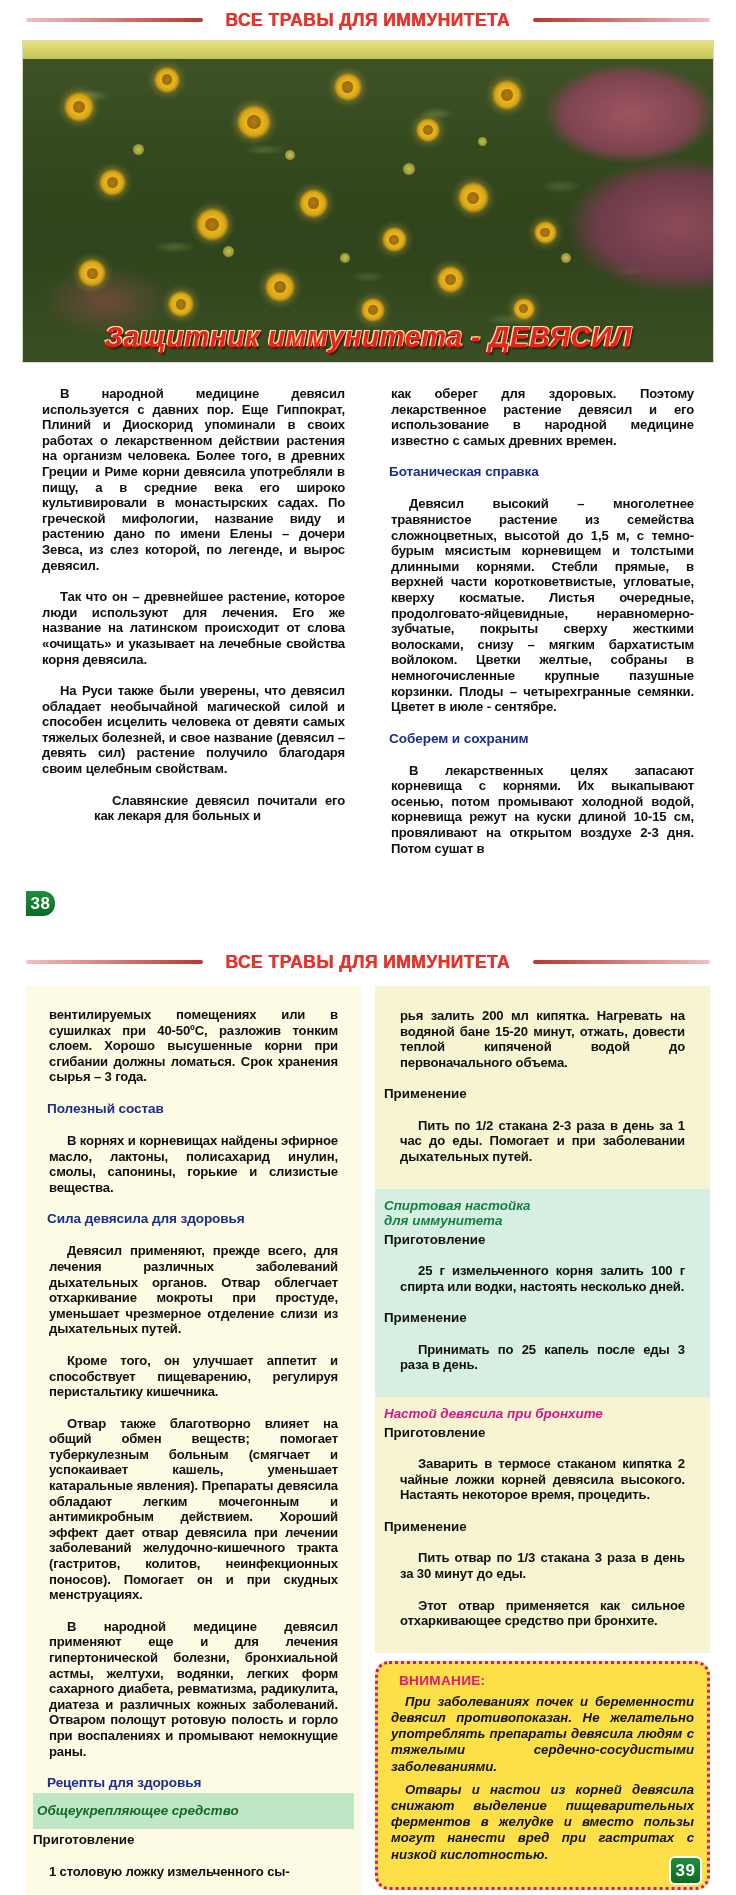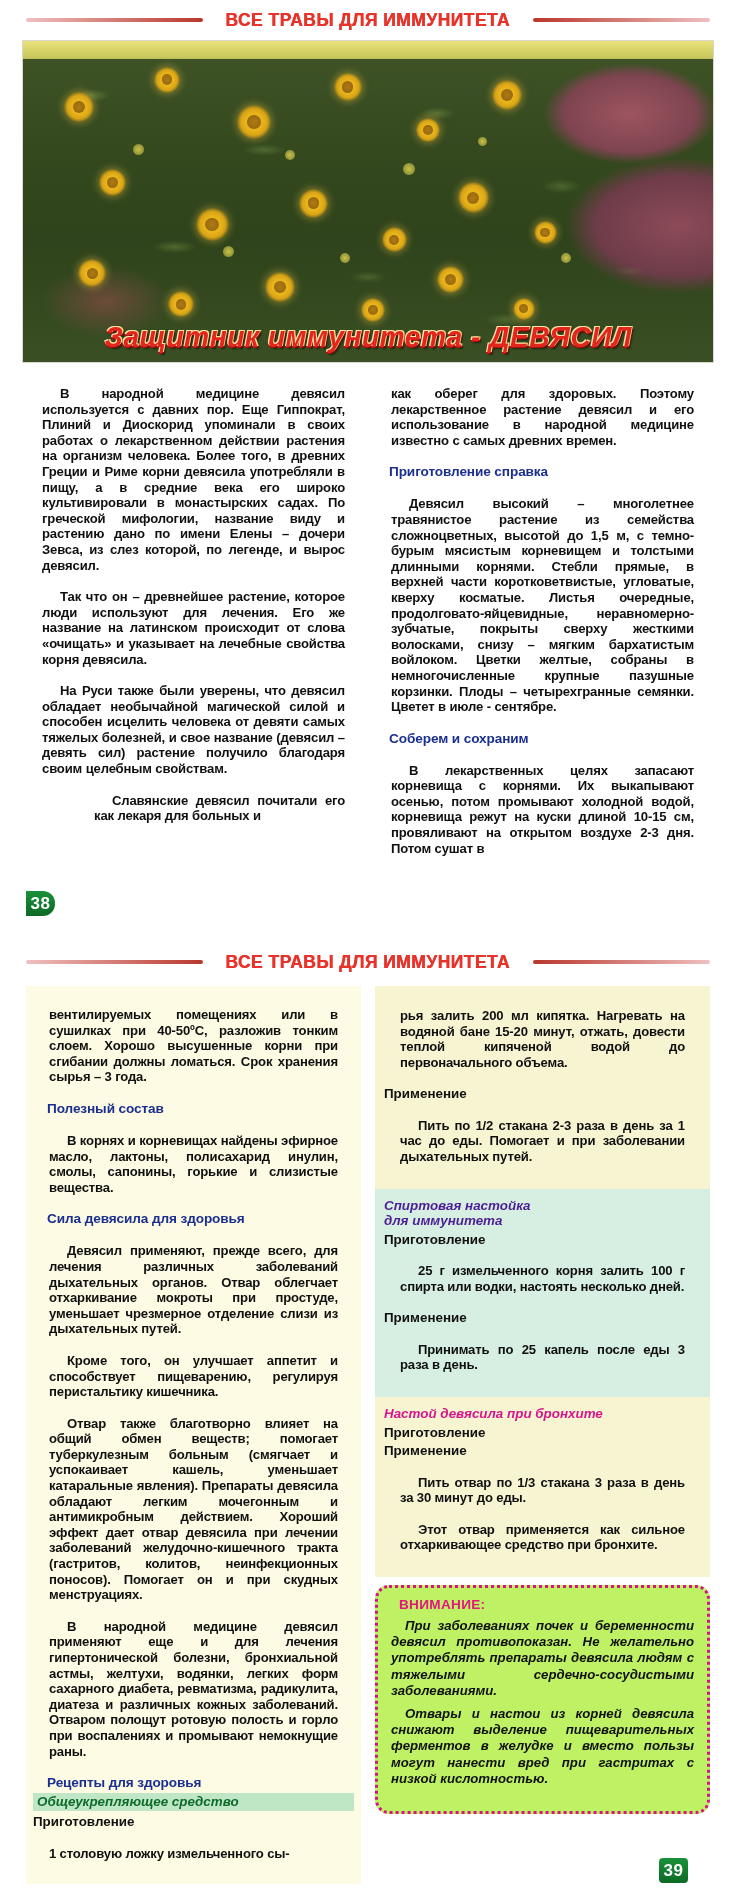--- a/index.html
+++ b/index.html
@@ -181,21 +181,21 @@
     justify-content: center;
     letter-spacing: 0.5px;
   }
   .folio-38 {
     left: 26px;
     bottom: 16px;
     border-radius: 0 12px 12px 0;
     background: linear-gradient(to bottom, #1a9138, #0d6a26);
   }
   .folio-39 {
-    right: 48px;
+    right: 36px;
     bottom: 22px;
     border-radius: 4px;
     background: linear-gradient(to bottom, #1a9138, #0d6a26);
     box-shadow: 0 0 0 2px #ffffff;
     margin-top: 19px;
   }
 
   
   .folio-spacer {
     float: left;
@@ -215,40 +215,40 @@
   .tint-cream  { background: #fdfbe3; }
 
   h4.rxhead {
     margin: 3px 0 0 0;
     font-size: 13.4px;
     line-height: 15.5px;
     font-weight: bold;
     color: #111111;
     text-indent: 12px;
   }
-  h4.rxhead.teal   { color: #4c1d95; font-style: italic; text-indent: 0; }
+  h4.rxhead.teal   { color: #15803d; font-style: italic; text-indent: 0; }
   h4.rxhead.pink   { color: #d6158b; font-style: italic; text-indent: 0; }
 
   .greenband {
     background: #bfe7c6;
     color: #0e6b2a;
     font-style: italic;
     font-weight: bold;
     font-size: 13.4px;
     line-height: 16px;
-    padding: 1px 4px;
+    padding: 10px 4px;
     margin: 2px 0 0 0;
     display: block;
   }
 
   
   .warnbox {
     position: relative;
     margin: 8px 0 0 0;
-    background: #bef264;
+    background: #fde047;
     border: 3px dotted #d1177f;
     border-radius: 14px;
     padding: 9px 13px 12px 13px;
     box-sizing: border-box;
   }
   .warnbox .wtitle {
     color: #e5157f;
     font-size: 13.6px;
     font-weight: bold;
     letter-spacing: 0.3px;
@@ -327,21 +327,21 @@
       <p class="body">На Руси также были уверены, что девясил обладает необычайной магической силой и способен исцелить человека от девяти самых тяжелых болезней, и свое название (девясил – девять сил) растение получило благодаря своим целебным свойствам.</p>
       <p class="body">
         <span class="folio-spacer"></span>
         <span>Славянские девясил почитали его как лекаря для больных и</span>
       </p>
     </div>
 
     <div class="col">
       <p class="body noind">как оберег для здоровых. Поэтому лекарственное растение девясил и его использование в народной медицине известно с самых древних времен.</p>
 
-      <h3 class="sub">Приготовление справка</h3>
+      <h3 class="sub">Ботаническая справка</h3>
       <p class="body">Девясил высокий – многолетнее травянистое растение из семейства сложноцветных, высотой до 1,5 м, с темно-бурым мясистым корневищем и толстыми длинными корнями. Стебли прямые, в верхней части коротковетвистые, угловатые, кверху косматые. Листья очередные, продолговато-яйцевидные, неравномерно-зубчатые, покрыты сверху жесткими волосками, снизу – мягким бархатистым войлоком. Цветки желтые, собраны в немногочисленные крупные пазушные корзинки. Плоды – четырехгранные семянки. Цветет в июле - сентябре.</p>
 
       <h3 class="sub">Соберем и сохраним</h3>
       <p class="body">В лекарственных целях запасают корневища с корнями. Их выкапывают осенью, потом промывают холодной водой, корневища режут на куски длиной 10-15 см, провяливают на открытом воздухе 2-3 дня. Потом сушат в</p>
     </div>
   </div>
 
   <div class="folio folio-38">38</div>
 </section>
 
@@ -390,20 +390,21 @@
 для иммунитета</h4>
         <h4 class="rxhead" style="text-indent:0;">Приготовление</h4>
         <p class="body">25 г измельченного корня залить 100 г спирта или водки, настоять несколько дней.</p>
         <h4 class="rxhead" style="text-indent:0;">Применение</h4>
         <p class="body">Принимать по 25 капель после еды 3 раза в день.</p>
       </div>
 
       <div class="tintbox tint-yellow">
         <h4 class="rxhead pink">Настой девясила при бронхите</h4>
         <h4 class="rxhead" style="text-indent:0;">Приготовление</h4>
+        <p class="body">Заварить в термосе стаканом кипятка 2 чайные ложки корней девясила высокого. Настаять некоторое время, процедить.</p>
         <h4 class="rxhead" style="text-indent:0;">Применение</h4>
         <p class="body">Пить отвар по 1/3 стакана 3 раза в день за 30 минут до еды.</p>
         <p class="body">Этот отвар применяется как сильное отхаркивающее средство при бронхите.</p>
       </div>
 
       <div class="warnbox">
         <div class="wtitle">ВНИМАНИЕ:</div>
         <p>При заболеваниях почек и беременности девясил противопоказан. Не желательно употреблять препараты девясила людям с тяжелыми сердечно-сосудистыми заболеваниями.</p>
         <p>Отвары и настои из корней девясила снижают выделение пищеварительных ферментов в желудке и вместо пользы могут нанести вред при гастритах с низкой кислотностью.</p>
       </div>

